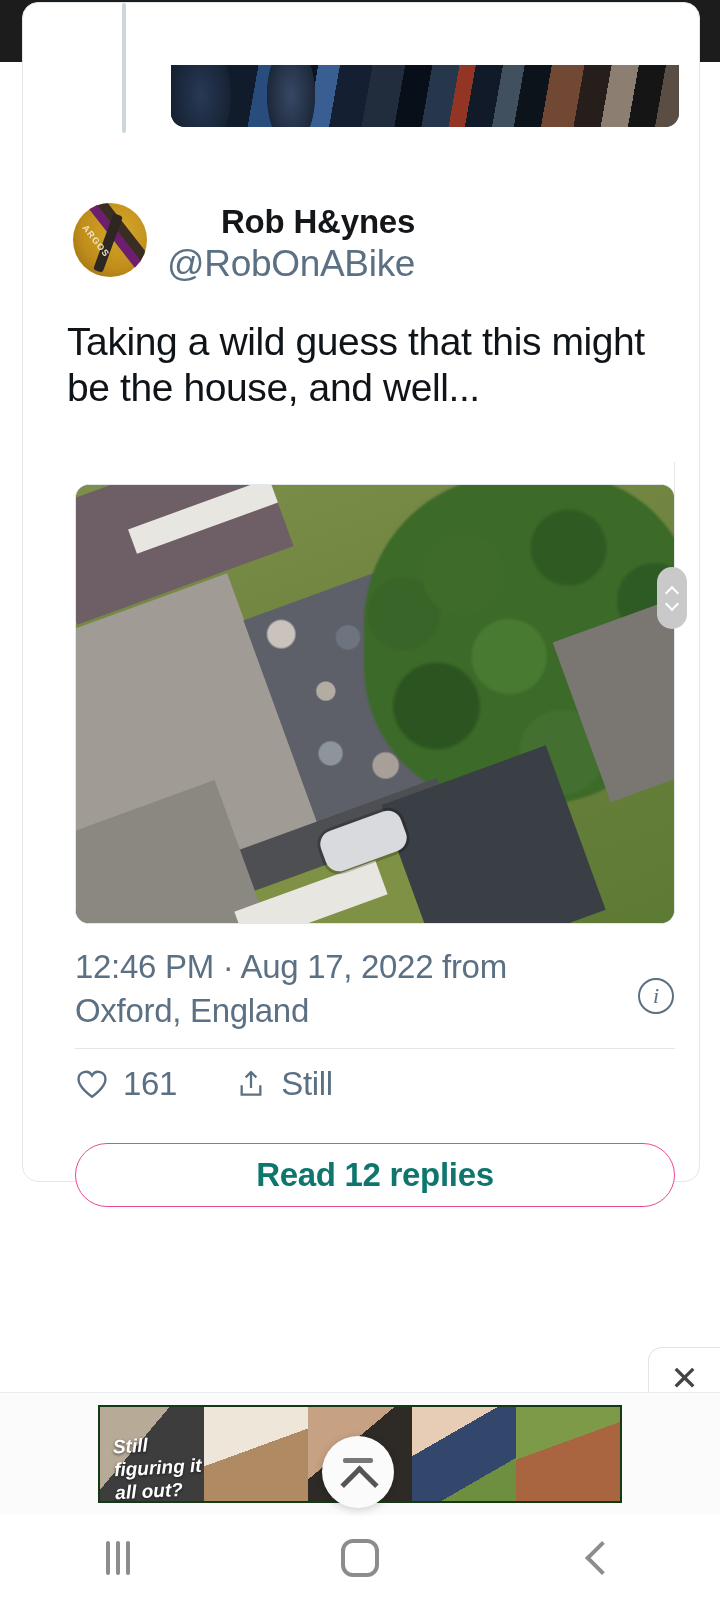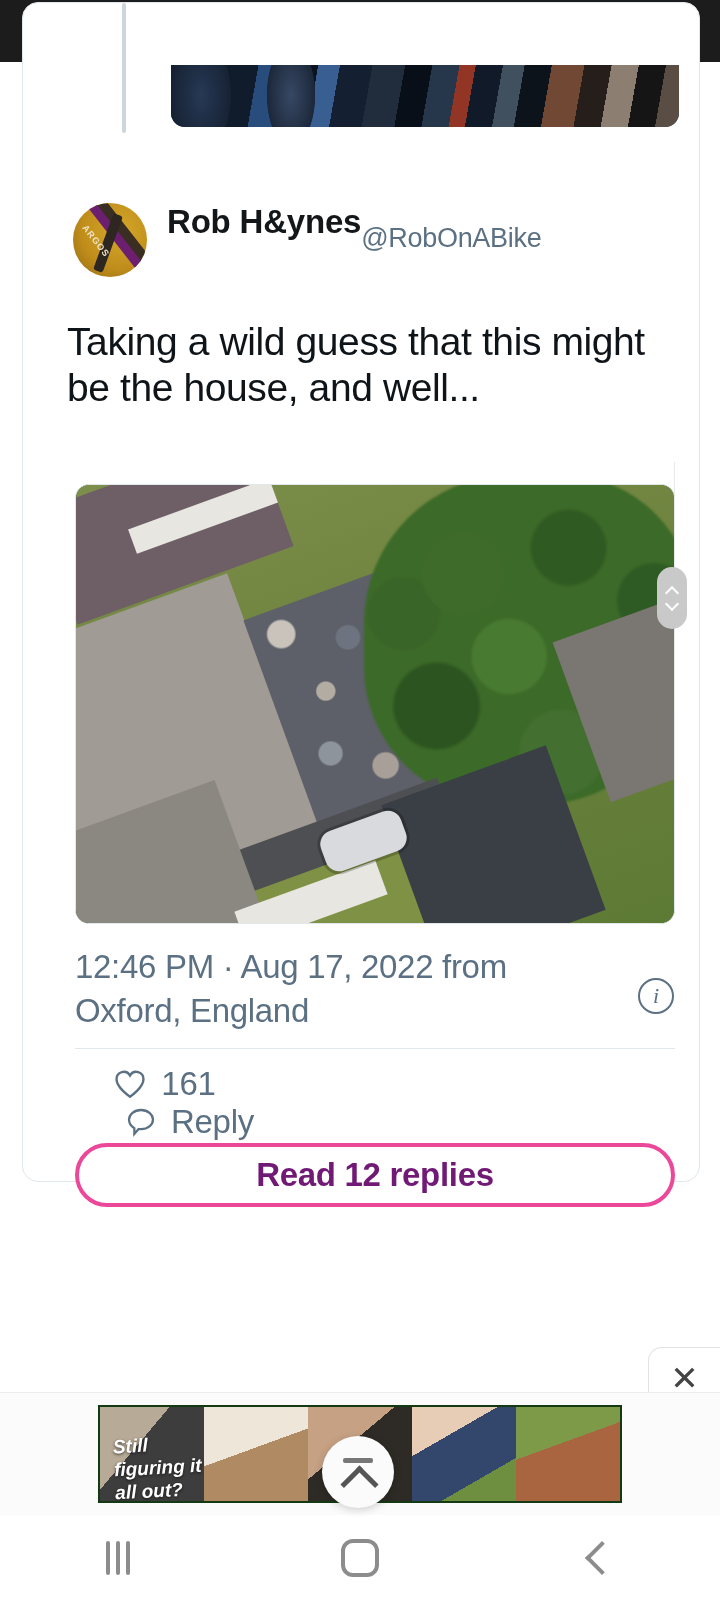--- a/index.html
+++ b/index.html
@@ -76,23 +76,23 @@
     background:#6b1f6e; transform:rotate(52deg); border-radius:3px;
   }
   .avatar .bar3 {
     position:absolute; left:30px; top:10px; width:10px; height:60px;
     background:#2e2620; transform:rotate(20deg); border-radius:3px;
   }
   .avatar .lbl {
     position:absolute; left:4px; top:33px; color:#efe3c5; font-size:9px;
     letter-spacing:1px; transform:rotate(52deg); font-weight:bold;
   }
-  .names { display:flex; flex-direction:row; }
+  .names { display:flex; flex-direction:column;text-align:right; }
   .display-name { font-size:33px; font-weight:bold; color:#14171a; line-height:1.18; letter-spacing:-0.2px; }
-  .handle { font-size:27px; color:#5b7083; line-height:1.2; margin-top:19px; letter-spacing:-0.3px; }
+  .handle { font-size:37px; color:#5b7083; line-height:1.2; margin-top:0; letter-spacing:-0.3px; }
 
   
   .tweet-text {
     position:absolute; left:44px; top:316px; width:600px;
     font-size:39px; line-height:46px; color:#0f1419; letter-spacing:-0.4px;
   }
 
   
   .map-photo {
     position:absolute; left:52px; top:481px; width:600px; height:440px;
@@ -149,30 +149,30 @@
   .info-icon {
     position:absolute; left:615px; top:975px; width:36px; height:36px;
     border:2px solid #5b7083; border-radius:50%;
     display:flex; align-items:center; justify-content:center;
     font-size:22px; color:#5b7083; font-family:"Liberation Serif", serif; font-style:italic;
   }
 
   .divider { position:absolute; left:52px; top:1045px; width:600px; height:1px; background:#e1e8ed; }
 
   
-  .actions { position:absolute; left:52px; top:1062px; display:flex; align-items:center; gap:0;flex-direction:column; }
+  .actions { position:absolute; left:52px; top:1062px; display:flex; align-items:center; gap:8px; }
   .act { display:flex; align-items:center; gap:14px; color:#5b7083; font-size:33px; letter-spacing:-0.3px; }
   .act + .act { margin-left:50px; }
 
   
   .read-replies {
     position:absolute; left:52px; top:1140px; width:600px; height:64px;
-    border:4px solid #ec4899; border-radius:32px; background:#fff;
+    border:1px solid #ec4899; border-radius:32px; background:#fff;
     display:flex; align-items:center; justify-content:center;
-    color:#701a75; font-size:33px; font-weight:bold; letter-spacing:-0.3px;
+    color:#0f766e; font-size:33px; font-weight:bold; letter-spacing:-0.3px;
   }
 
   
   .article {
     position:absolute; left:24px; top:1085px; width:660px;
     font-size:37px; line-height:50px; color:#131313; letter-spacing:-0.3px;
   }
 
   
   .scroll-track { position:absolute; right:45px; top:400px; width:1px; height:250px; background:#e8e8e8; }
@@ -350,28 +350,20 @@
           <span>
             <svg width="34" height="32" viewBox="0 0 24 22">
                 <path d="M12 20S2.5 13.6 2.5 7.6A5.1 5.1 0 0 1 12 5a5.1 5.1 0 0 1 9.5 2.6C21.5 13.6 12 20 12 20z" fill="none" stroke="#5b7083" stroke-width="1.7"></path>
               </svg>
           </span>
           <span>161</span>
         </div>
         <div class="act">
           <span>
             <svg width="32" height="32" viewBox="0 0 24 24">
-                <path d="M12 3c5 0 9 3.2 9 7.2 0 4-4 7.2-9 7.2-.6 0-1.2 0-1.8-.1L7 21v-4.4C4.6 15.3 3 13 3 10.2 3 6.2 7 3 12 3z" fill="none" stroke="#5b7083" stroke-width="1.7"></path>
-              </svg>
-          </span>
-          <span>Reply</span>
-        </div>
-        <div class="act">
-          <span>
-            <svg width="32" height="32" viewBox="0 0 24 24">
                 <path d="M12 3v12" stroke="#5b7083" stroke-width="1.7" fill="none"></path>
                 <path d="M8 7l4-4 4 4" stroke="#5b7083" stroke-width="1.7" fill="none"></path>
                 <path d="M5 13v7h14v-7" stroke="#5b7083" stroke-width="1.7" fill="none"></path>
               </svg>
           </span>
           <span>Still</span>
         </div>
       </div>
 
       <div class="read-replies">Read 12 replies</div>

